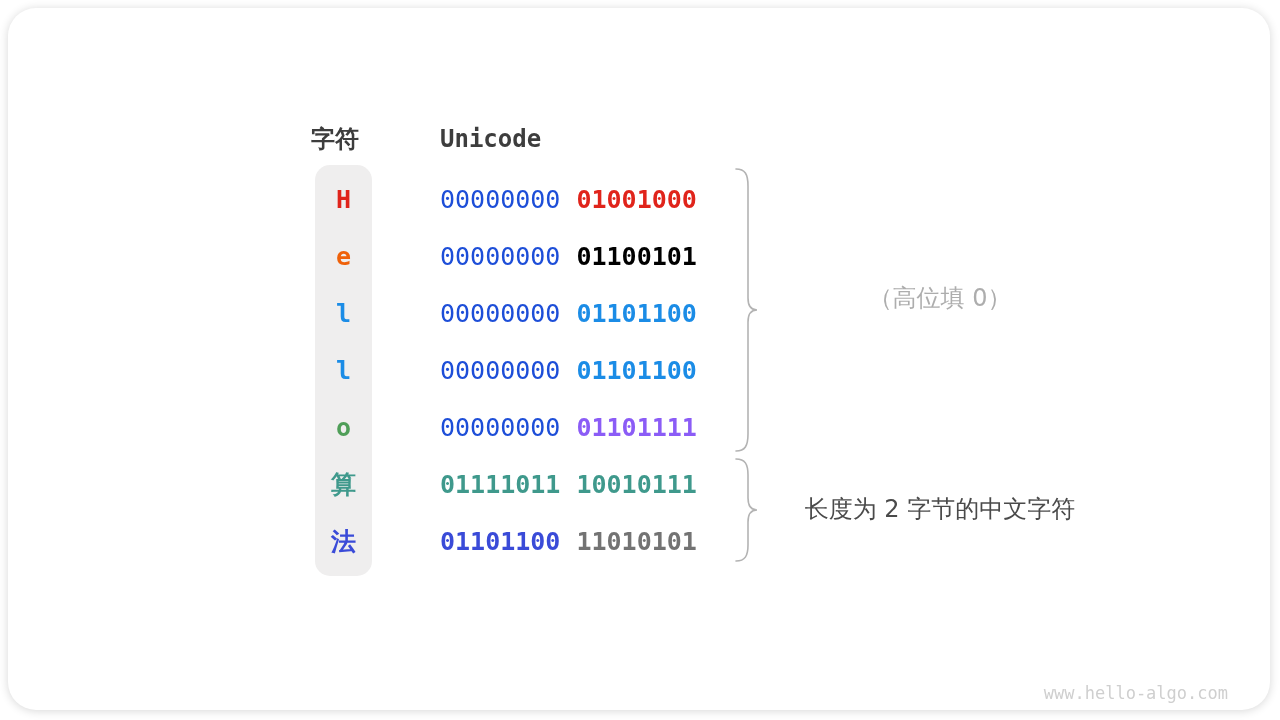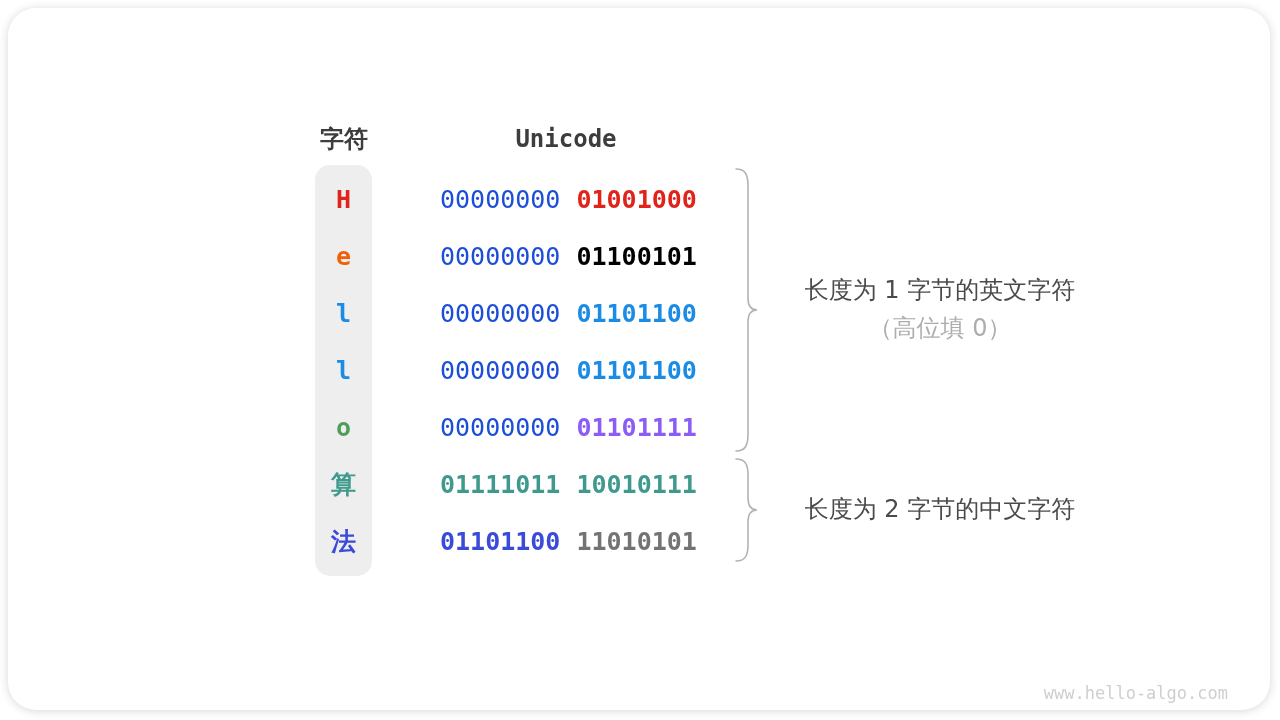--- a/index.html
+++ b/index.html
@@ -21,21 +21,20 @@
     width: 1262px; height: 702px;
     background: #ffffff;
     border-radius: 28px;
     box-shadow: 0 1px 10px rgba(0,0,0,0.16);
   }
   .hdr {
     position: absolute;
     top: 114px;
     height: 34px;
     line-height: 34px;
-    text-align: center;
     font-size: 24px;
     font-weight: bold;
     color: #3d3d3d;
   }
   .hdr-char { left: 303px; width: 66px; }
   .hdr-unicode {
     left: 432px; width: 252px;
     font-family: "DejaVu Sans Mono", "Liberation Mono", monospace;
   }
   .char-pill {
@@ -164,21 +163,20 @@
       </svg>
     </div>
 
     <div class="brace" style="top:450px;">
       <svg width="26" height="104" viewBox="0 0 26 104">
         <path d="M2 1 C11 1 14 6 14 17 L14 40 C14 47 16 52 23 52 C16 52 14 57 14 64 L14 87 C14 98 11 103 2 103" fill="none" stroke="#b3b3b3" stroke-width="1.6" stroke-linecap="round"></path>
       </svg>
     </div>
 
     <div class="annotation" style="top:267px;">
-      <div class="ann-line1">长度为 1 字节的英文字符</div>
       <div class="ann-line2">（高位填 0）</div>
     </div>
 
     <div class="annotation" style="top:486px;">
       <div class="ann-line1">长度为 2 字节的中文字符</div>
     </div>
 
     <div class="footer">www.hello-algo.com</div>
   </div>
 </div>

